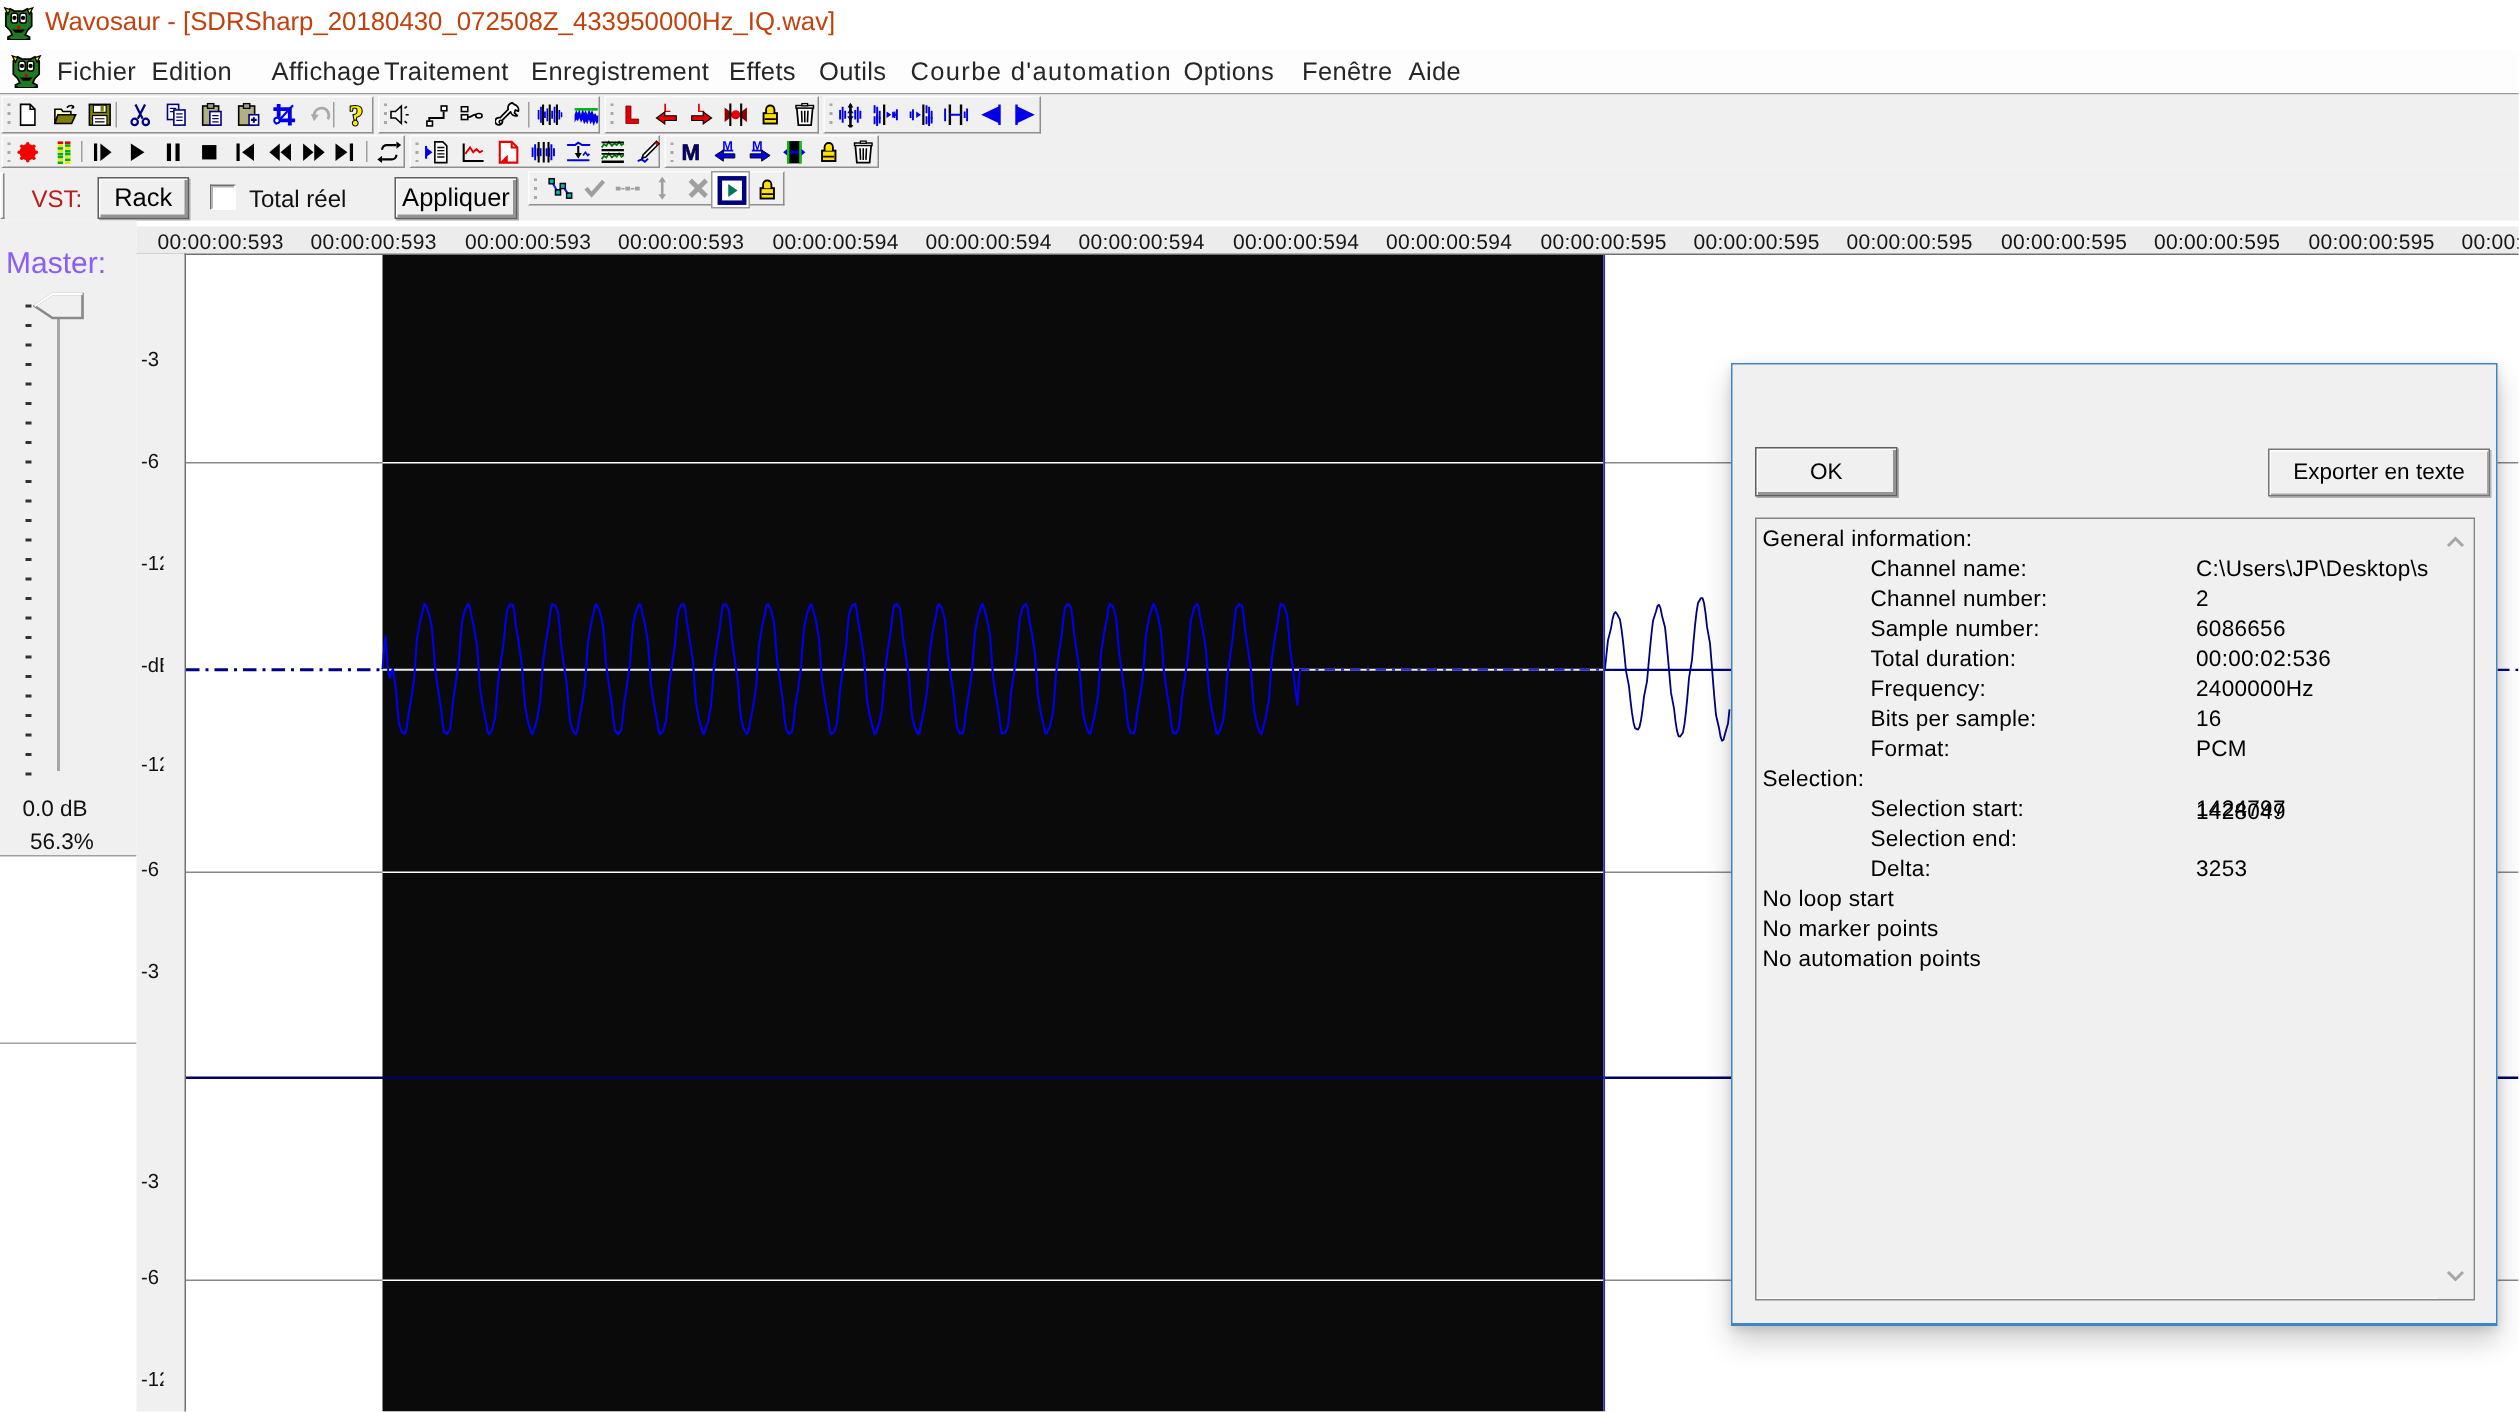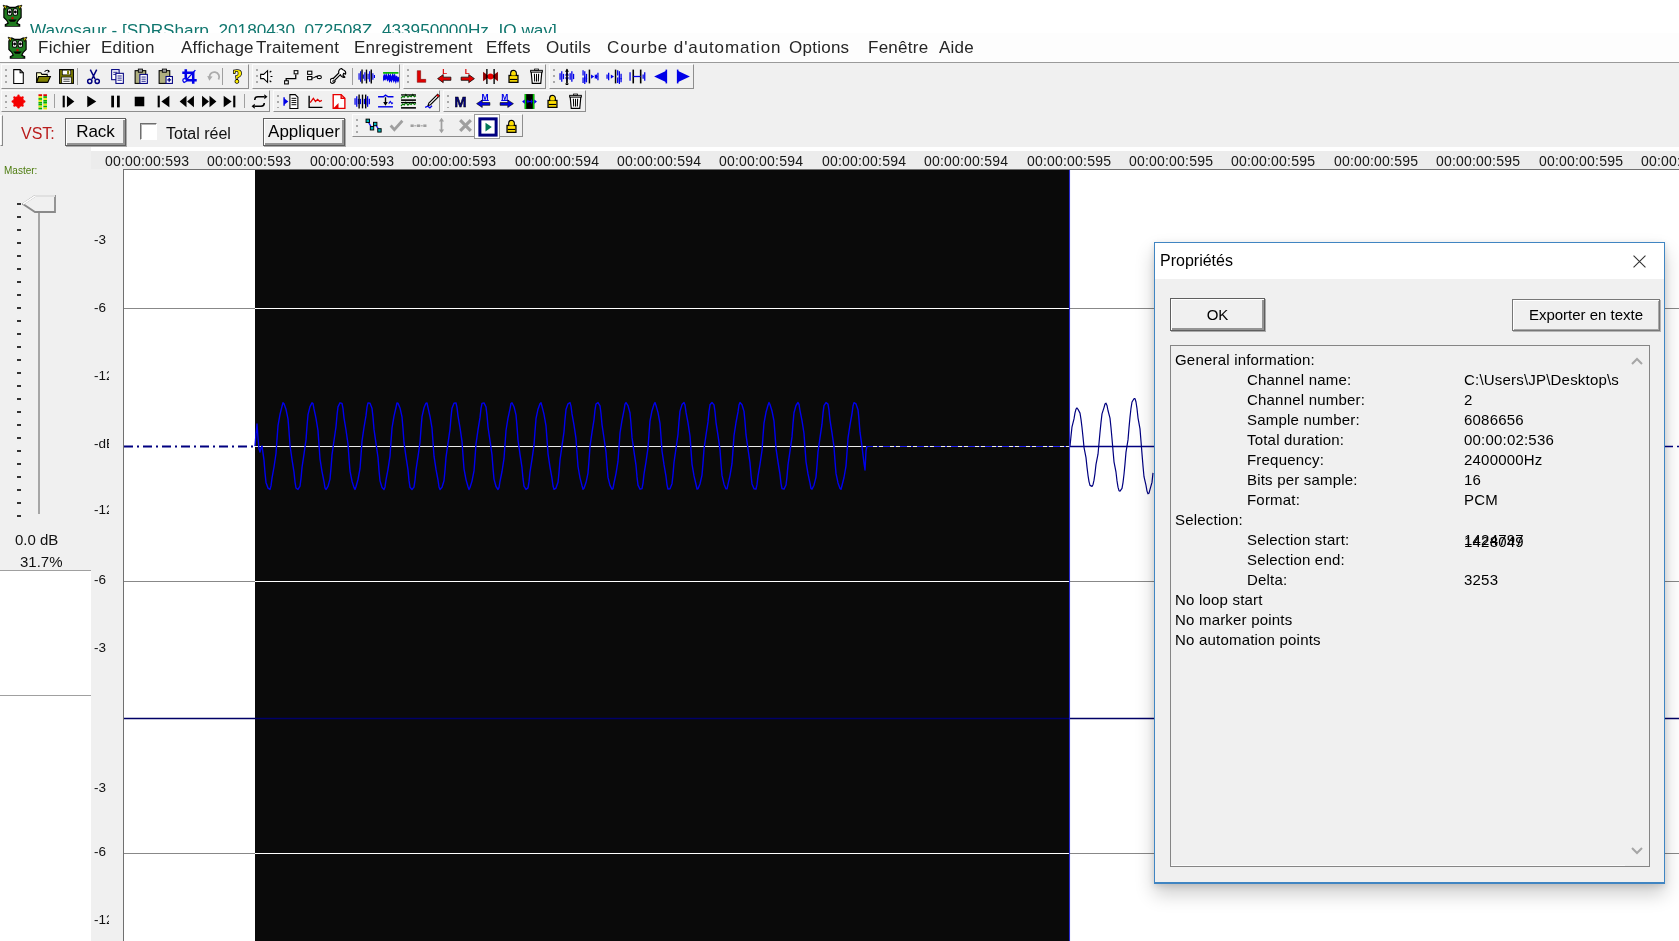--- a/index.html
+++ b/index.html
@@ -1,19 +1,19 @@
 <!DOCTYPE html>
 <html><head><meta charset="utf-8">
 <style>
 *{margin:0;padding:0;box-sizing:border-box}
 html,body{width:1679px;height:941px;overflow:hidden;background:#fff;
  font-family:"Liberation Sans",sans-serif;-webkit-font-smoothing:antialiased}
 .abs{position:absolute}
 #titlebar{position:absolute;left:0;top:0;width:1679px;height:33px;background:#fff}
-#title-text{position:absolute;left:30px;top:20px;font-size:17.2px;color:#0f766e;white-space:nowrap}
+#title-text{position:absolute;left:30px;top:4px;font-size:17.2px;color:#c2410c;white-space:nowrap}
 #menubar{position:absolute;left:0;top:33px;width:1679px;height:30px;background:#fdfdfd}
 .mi{position:absolute;top:5px;font-size:17px;color:#262626;white-space:nowrap;letter-spacing:0.25px}
 #menuline{position:absolute;left:0;top:62px;width:1679px;height:1px;background:#9a9a9a}
 #tb1{position:absolute;left:0;top:63px;width:1679px;height:27px;background:#f0f0f0}
 #tb2{position:absolute;left:0;top:90px;width:1679px;height:23px;background:#f0f0f0}
 #vstrow{position:absolute;left:0;top:113px;width:1679px;height:34px;background:#f0f0f0}
 .strip{position:absolute;background:#f0f0f0;border:1px solid;border-color:#fcfcfc #8e8e8e #8e8e8e #fcfcfc}
 .grip{position:absolute;left:3px;top:4px;bottom:3px;width:2px;
  background-image:repeating-linear-gradient(#a8a8a8 0 2px,transparent 2px 6px)}
 .tsep{position:absolute;top:3px;bottom:3px;width:1px;background:#9f9f9f}
@@ -577,21 +577,21 @@
     <span class="rl" style="left:1038px">00:00:00:595</span>
     <span class="rl" style="left:1140px">00:00:00:595</span>
     <span class="rl" style="left:1243px">00:00:00:595</span>
     <span class="rl" style="left:1345px">00:00:00:595</span>
     <span class="rl" style="left:1448px">00:00:00:595</span>
     <span class="rl" style="left:1550px">00:00:00:595</span>
   </div>
 <div id="waveborder"></div>
 
 <div id="masterpanel">
-    <div class="abs" style="left:4px;top:18px;font-size:10px;color:#4d7c0f">Master:</div>
+    <div class="abs" style="left:4px;top:18px;font-size:20px;color:#8b5cf6">Master:</div>
 <div class="abs" style="left:17px;top:56px;width:4px;height:2px;background:#333"></div>
     <div class="abs" style="left:17px;top:69px;width:4px;height:2px;background:#333"></div>
     <div class="abs" style="left:17px;top:82px;width:4px;height:2px;background:#333"></div>
     <div class="abs" style="left:17px;top:95px;width:4px;height:2px;background:#333"></div>
     <div class="abs" style="left:17px;top:108px;width:4px;height:2px;background:#333"></div>
     <div class="abs" style="left:17px;top:121px;width:4px;height:2px;background:#333"></div>
     <div class="abs" style="left:17px;top:134px;width:4px;height:2px;background:#333"></div>
     <div class="abs" style="left:17px;top:147px;width:4px;height:2px;background:#333"></div>
     <div class="abs" style="left:17px;top:160px;width:4px;height:2px;background:#333"></div>
     <div class="abs" style="left:17px;top:173px;width:4px;height:2px;background:#333"></div>
@@ -609,21 +609,21 @@
     <div class="abs" style="left:17px;top:329px;width:4px;height:2px;background:#333"></div>
     <div class="abs" style="left:17px;top:342px;width:4px;height:2px;background:#333"></div>
     <div class="abs" style="left:17px;top:355px;width:4px;height:2px;background:#333"></div>
     <div class="abs" style="left:17px;top:368px;width:4px;height:2px;background:#333"></div>
 <div class="abs" style="left:38px;top:49px;width:2px;height:318px;background:#a6a6a6"></div>
 <svg class="abs" style="left:22px;top:47px" width="35" height="20" viewBox="0 0 35 20">
  <polygon points="1,10 13,2 33,2 33,18 13,18" fill="#f0f0f0" stroke="#8a8a8a" stroke-width="1.8"></polygon>
  <polyline points="1,10 13,2 33,2" fill="none" stroke="#fdfdfd" stroke-width="1.6"></polyline>
 </svg>
 <div class="abs" style="left:15px;top:384px;font-size:15px;color:#111">0.0 dB</div>
-<div class="abs" style="left:20px;top:406px;font-size:15px;color:#111">31.7%</div>
+<div class="abs" style="left:20px;top:406px;font-size:15px;color:#111">56.3%</div>
   </div>
 <div id="mline1"></div>
 <div id="mline2"></div>
 
 <div id="scalecol">
     <div class="dbl" style="top:63px">-3</div>
     <div class="dbl" style="top:131px">-6</div>
     <div class="dbl" style="top:199px">-12</div>
     <div class="dbl" style="top:267px">-dB</div>
     <div class="dbl" style="top:333px">-12</div>
@@ -658,26 +658,20 @@
 <line x1="124" y1="718.5" x2="1679" y2="718.5" stroke="#000066" stroke-width="1.6"></line>
 
 <path d="M255 446 L256 434 L257 424 L258 438 L259 449 L260 452 L261 448 L262 446.0 L264 460.1 L265 472.7 L266 482.4 L268 488.1 L270 489.4 L271 485.9 L272 478.2 L274 467.0 L276 453.5 L277 439.2 L278 425.6 L280 414.3 L282 406.4 L283 402.7 L284 403.7 L286 409.3 L288 418.8 L289 431.3 L290 445.3 L292 459.5 L294 472.1 L295 482.0 L296 488.0 L298 489.4 L300 486.2 L301 478.6 L302 467.5 L304 454.1 L306 439.9 L307 426.2 L308 414.7 L310 406.6 L312 402.8 L313 403.6 L314 408.9 L316 418.3 L318 430.6 L319 444.7 L320 458.8 L322 471.6 L324 481.6 L325 487.8 L326 489.5 L328 486.4 L330 479.1 L331 468.1 L332 454.8 L334 440.5 L336 426.8 L337 415.2 L338 406.9 L340 402.8 L342 403.4 L343 408.6 L344 417.8 L346 430.0 L348 444.0 L349 458.2 L350 471.0 L352 481.2 L354 487.6 L355 489.5 L356 486.7 L358 479.5 L360 468.7 L361 455.4 L362 441.2 L364 427.4 L366 415.7 L367 407.2 L368 402.9 L370 403.3 L372 408.2 L373 417.3 L374 429.4 L376 443.3 L378 457.5 L379 470.5 L380 480.8 L382 487.4 L384 489.5 L385 486.9 L386 479.9 L388 469.3 L390 456.1 L391 441.8 L392 428.0 L394 416.2 L396 407.5 L397 403.0 L398 403.2 L400 407.9 L402 416.8 L403 428.8 L404 442.7 L406 456.9 L408 469.9 L409 480.4 L410 487.2 L412 489.5 L414 487.1 L415 480.3 L416 469.8 L418 456.7 L420 442.5 L421 428.7 L422 416.7 L424 407.8 L426 403.1 L427 403.0 L428 407.6 L430 416.3 L432 428.2 L433 442.0 L434 456.2 L436 469.4 L438 480.0 L439 487.0 L440 489.5 L442 487.3 L444 480.7 L445 470.4 L446 457.4 L448 443.2 L450 429.3 L451 417.2 L452 408.2 L454 403.3 L456 402.9 L457 407.3 L458 415.8 L460 427.6 L462 441.3 L463 455.6 L464 468.8 L466 479.6 L468 486.7 L469 489.5 L470 487.5 L472 481.1 L474 470.9 L475 458.0 L476 443.8 L478 429.9 L480 417.7 L481 408.5 L482 403.4 L484 402.9 L486 407.0 L487 415.3 L488 427.0 L490 440.7 L492 454.9 L493 468.2 L494 479.1 L496 486.5 L498 489.5 L499 487.7 L500 481.5 L502 471.5 L504 458.7 L505 444.5 L506 430.5 L508 418.2 L510 408.8 L511 403.5 L512 402.8 L514 406.7 L516 414.8 L517 426.4 L518 440.0 L520 454.3 L522 467.7 L523 478.7 L524 486.2 L526 489.4 L528 487.9 L529 481.9 L530 472.0 L532 459.3 L534 445.2 L535 431.1 L536 418.7 L538 409.2 L540 403.7 L541 402.7 L542 406.4 L544 414.4 L546 425.8 L547 439.3 L548 453.6 L550 467.1 L552 478.3 L553 486.0 L554 489.4 L556 488.1 L558 482.3 L559 472.5 L560 460.0 L562 445.9 L564 431.8 L565 419.2 L566 409.6 L568 403.8 L570 402.6 L571 406.1 L572 413.9 L574 425.2 L576 438.7 L577 453.0 L578 466.5 L580 477.8 L582 485.7 L583 489.3 L584 488.3 L586 482.6 L588 473.1 L589 460.6 L590 446.5 L592 432.4 L594 419.8 L595 409.9 L596 404.0 L598 402.6 L600 405.9 L601 413.5 L602 424.6 L604 438.0 L606 452.3 L607 465.9 L608 477.4 L610 485.4 L612 489.3 L613 488.4 L614 483.0 L616 473.6 L618 461.2 L619 447.2 L620 433.0 L622 420.3 L624 410.3 L625 404.2 L626 402.6 L628 405.6 L630 413.0 L631 424.0 L632 437.4 L634 451.6 L636 465.3 L637 476.9 L638 485.1 L640 489.2 L642 488.6 L643 483.3 L644 474.1 L646 461.8 L648 447.9 L649 433.7 L650 420.8 L652 410.7 L654 404.4 L655 402.5 L656 405.4 L658 412.6 L660 423.4 L661 436.7 L662 451.0 L664 464.7 L666 476.4 L667 484.8 L668 489.1 L670 488.7 L672 483.7 L673 474.6 L674 462.5 L676 448.5 L678 434.3 L679 421.4 L680 411.1 L682 404.6 L684 402.5 L685 405.1 L686 412.2 L688 422.9 L690 436.0 L691 450.3 L692 464.1 L694 475.9 L696 484.5 L697 489.0 L698 488.8 L700 484.0 L702 475.1 L703 463.1 L704 449.2 L706 435.0 L708 421.9 L709 411.5 L710 404.8 L712 402.5 L714 404.9 L715 411.8 L716 422.3 L718 435.4 L720 449.6 L721 463.5 L722 475.4 L724 484.2 L726 488.9 L727 488.9 L728 484.3 L730 475.6 L732 463.7 L733 449.9 L734 435.6 L736 422.5 L738 411.9 L739 405.0 L740 402.5 L742 404.7 L744 411.4 L745 421.7 L746 434.7 L748 449.0 L750 462.9 L751 474.9 L752 483.9 L754 488.8 L756 489.0 L757 484.7 L758 476.1 L760 464.3 L762 450.5 L763 436.3 L764 423.1 L766 412.3 L768 405.2 L769 402.5 L770 404.5 L772 411.0 L774 421.2 L775 434.1 L776 448.3 L778 462.2 L780 474.4 L781 483.6 L782 488.6 L784 489.1 L786 485.0 L787 476.6 L788 464.9 L790 451.2 L792 436.9 L793 423.6 L794 412.8 L796 405.5 L798 402.5 L799 404.3 L800 410.6 L802 420.6 L804 433.5 L805 447.6 L806 461.6 L808 473.9 L810 483.2 L811 488.5 L812 489.2 L814 485.2 L816 477.1 L817 465.5 L818 451.9 L820 437.6 L822 424.2 L823 413.2 L824 405.7 L826 402.6 L828 404.1 L829 410.2 L830 420.1 L832 432.8 L834 447.0 L835 461.0 L836 473.4 L838 482.9 L840 488.4 L841 489.3 L842 485.5 L844 477.5 L846 466.1 L847 452.5 L848 438.2 L850 424.8 L852 413.6 L853 406.0 L854 402.6 L856 403.9 L858 409.8 L859 419.6 L860 432.2 L862 446.3 L863 455 L864 463 L865 470 L866 451 L867 446" fill="none" stroke="#0000ee" stroke-width="1.4" stroke-linejoin="round"></path>
 <path d="M1069 446 L1070 446.0 L1071 436.1 L1072 426.8 L1074 418.9 L1075 412.9 L1076 409.2 L1077 408.0 L1078 409.3 L1080 413.1 L1081 419.4 L1082 427.5 L1083 437.0 L1084 447.3 L1086 457.6 L1087 467.1 L1088 475.3 L1089 481.6 L1090 485.4 L1092 486.4 L1093 484.7 L1094 480.2 L1095 473.3 L1096 464.4 L1098 454.2 L1099 443.2 L1100 432.4 L1101 422.4 L1102 413.9 L1104 407.6 L1105 404.0 L1106 403.2 L1107 405.4 L1108 410.5 L1110 418.1 L1111 427.8 L1112 438.8 L1113 450.4 L1114 461.8 L1116 472.2 L1117 480.9 L1118 487.2 L1119 490.7 L1120 491.1 L1122 488.3 L1123 482.6 L1124 474.2 L1125 463.9 L1126 452.1 L1128 439.9 L1129 427.9 L1130 417.1 L1131 408.3 L1132 402.0 L1134 398.7 L1135 398.7 L1136 402.0 L1137 408.6 L1138 417.8 L1140 428.9 L1141 441.2 L1142 453.9 L1143 466.0 L1144 476.7 L1146 485.3 L1147 491.1 L1148 493.8 L1149 493.2 L1150 489.3 L1152 482.4 L1153 472.9" fill="none" stroke="#000080" stroke-width="1.2" stroke-linejoin="round"></path>
 
 <line x1="1069.5" y1="170" x2="1069.5" y2="941" stroke="#2a2ad0" stroke-width="1.1"></line>
 </svg>
   </div>
 
 <div id="dlg">
-    <div id="dlgtitle">
-      <span>Propriétés</span>
-<svg id="dlgx" viewBox="0 0 20 20">
-        <path d="M3 3 L17 17 M17 3 L3 17" stroke="#333" stroke-width="1.3" fill="none"></path>
-      </svg>
-</div>
 <div class="btn" style="left:15px;top:55px;width:95px;height:33px;line-height:31px">OK</div>
 <div class="btn" style="left:357px;top:56px;width:148px;height:32px;line-height:30px;border-color:#777;box-shadow:inset 1px 1px 0 #fff,inset -1px -1px 0 #a8a8a8,1px 1px 0 #b5b5b5">Exporter en texte</div>
 <div id="listbox">
       <span class="lr c0" style="top:5px">General information:</span>
       <span class="lr c1" style="top:25px">Channel name:</span>
       <span class="lr c2" style="top:25px">C:\Users\JP\Desktop\s</span>
       <span class="lr c1" style="top:45px">Channel number:</span>
       <span class="lr c2" style="top:45px">2</span>
       <span class="lr c1" style="top:65px">Sample number:</span>
       <span class="lr c2" style="top:65px">6086656</span>

